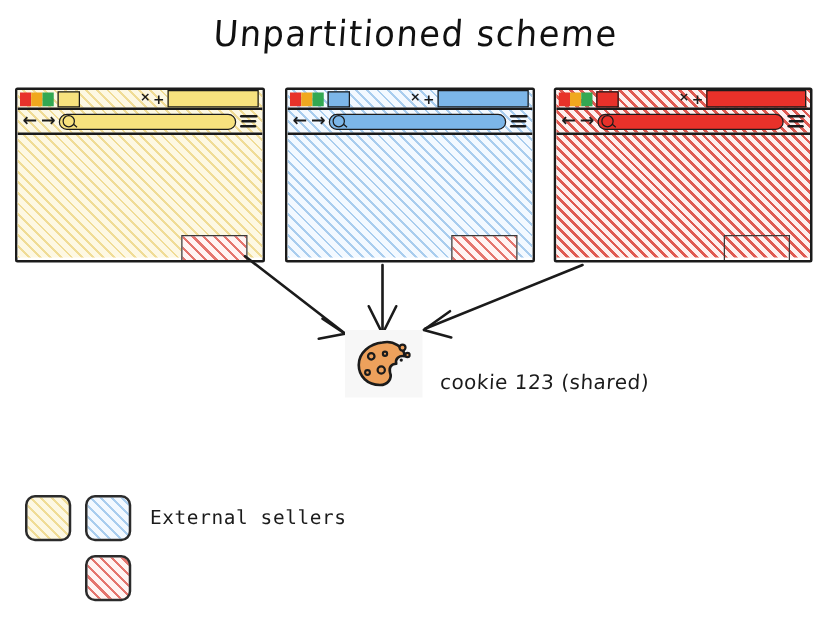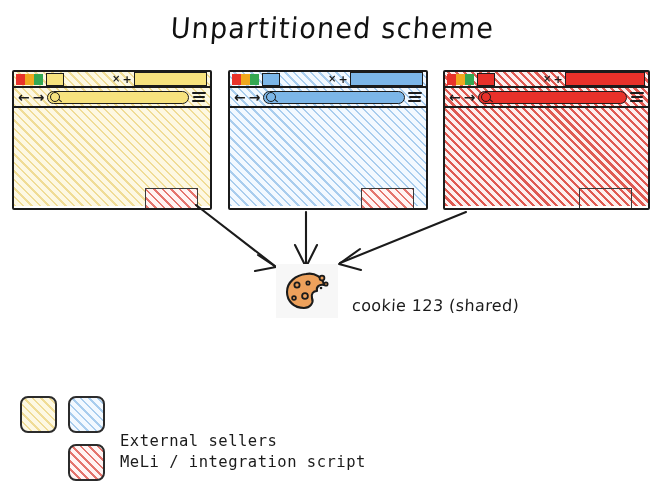--- a/index.html
+++ b/index.html
@@ -292,18 +292,17 @@
       <circle cx="24" cy="14" r="1.7" fill="none" stroke="#1b1b1b" stroke-width="1.7"></circle>
       <circle cx="38" cy="9" r="2.4" fill="#eda15c" stroke="#1b1b1b" stroke-width="1.8"></circle>
       <circle cx="42" cy="15" r="1.7" fill="#eda15c" stroke="#1b1b1b" stroke-width="1.7"></circle>
       <circle cx="37" cy="19" r="1.3" fill="#1b1b1b"></circle>
     </svg>
   </div>
   <div class="cookie-label">cookie 123 (shared)</div>
 
   <div class="legend-sw h-yellow" style="left:20px;top:396px;"></div>
   <div class="legend-sw h-blue" style="left:68px;top:396px;"></div>
-  <div class="legend-txt" style="left:120px;top:405px;margin-top:27px;">External sellers</div>
+  <div class="legend-txt" style="left:120px;top:405px;">External sellers</div>
 
   <div class="legend-sw h-red" style="left:68px;top:444px;"></div>
-  <div class="legend-txt" style="left:120px;top:453px;">MeLi / integration script</div>
 
 </div>
 
 </body></html>

